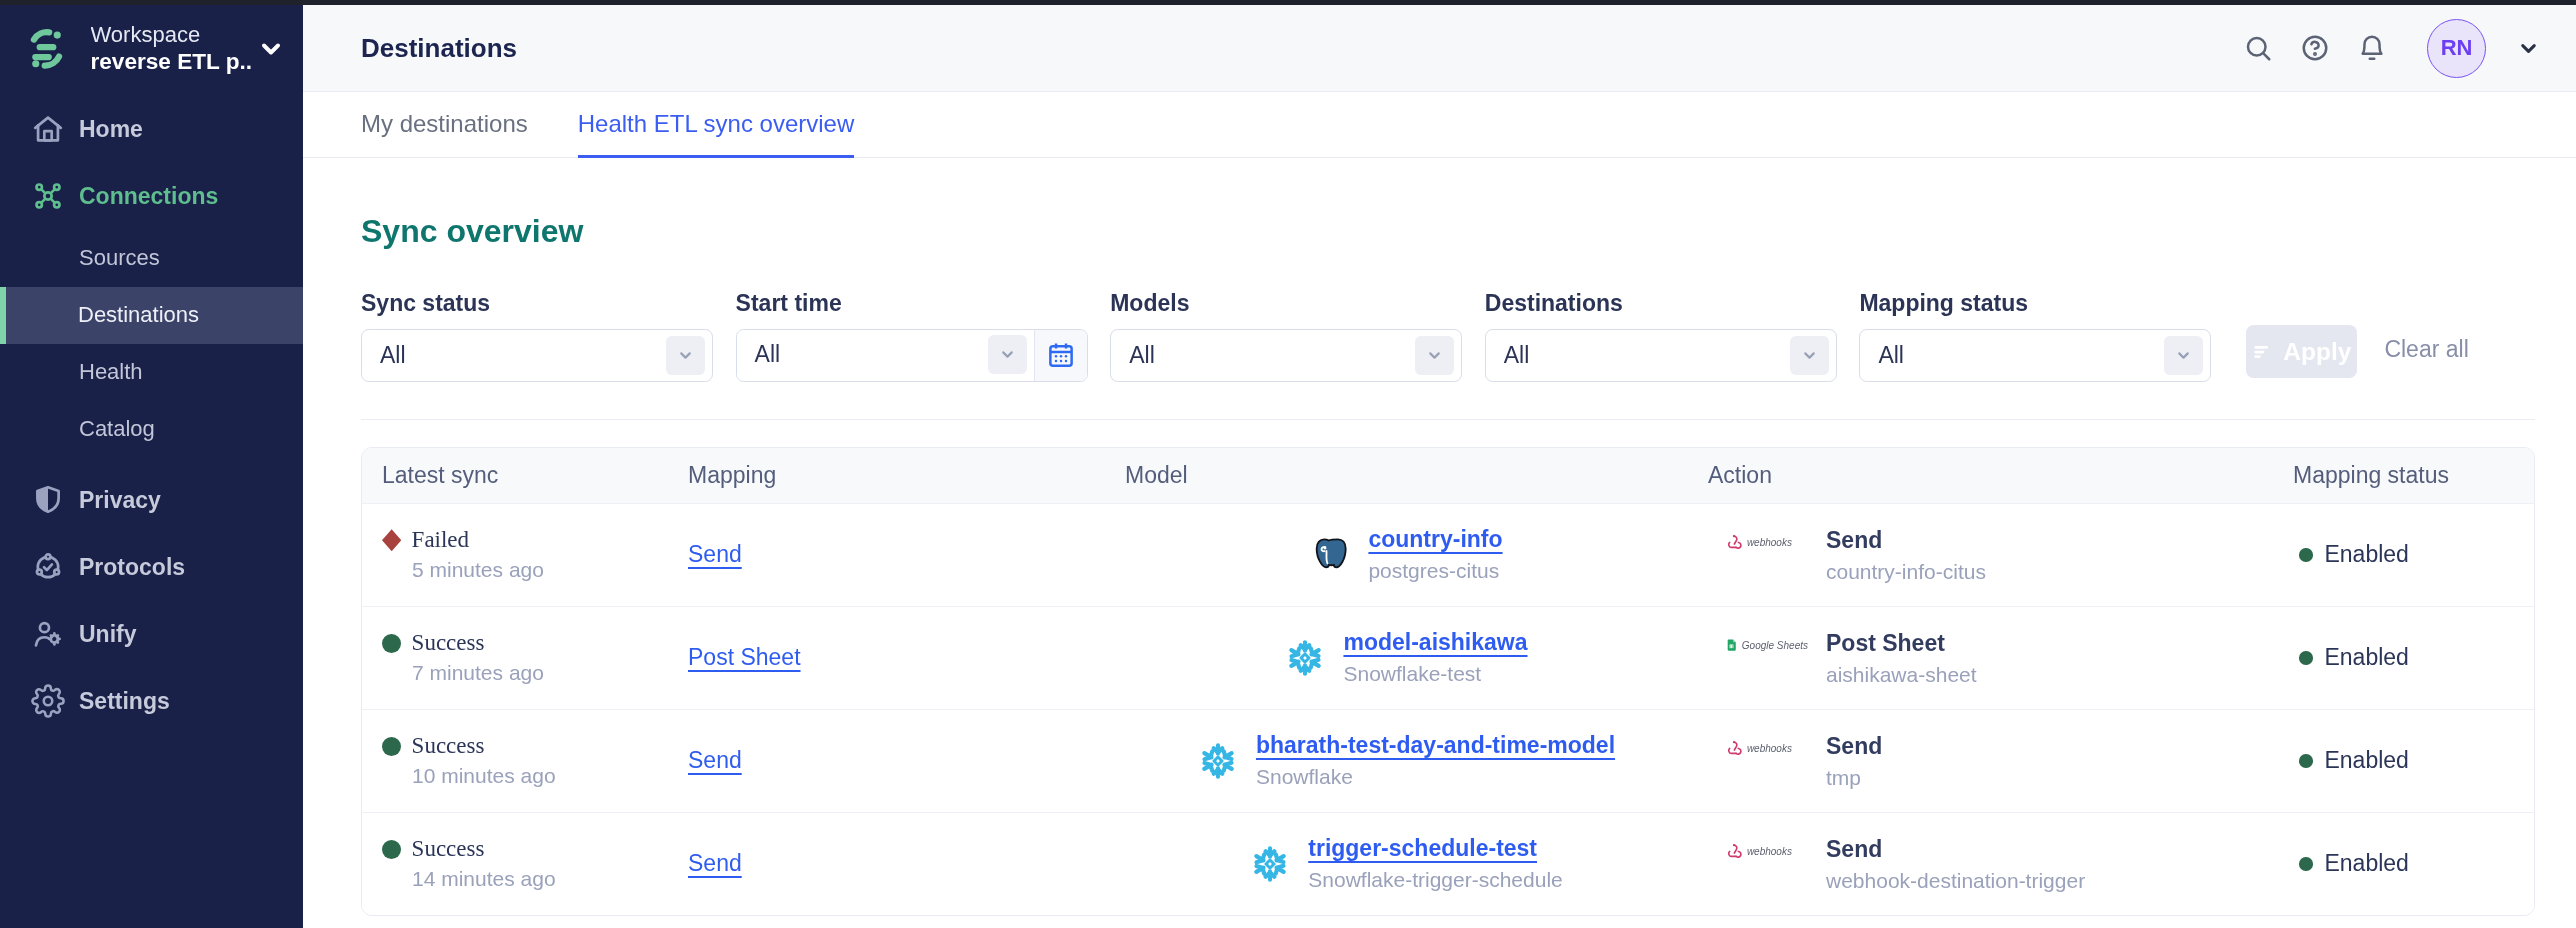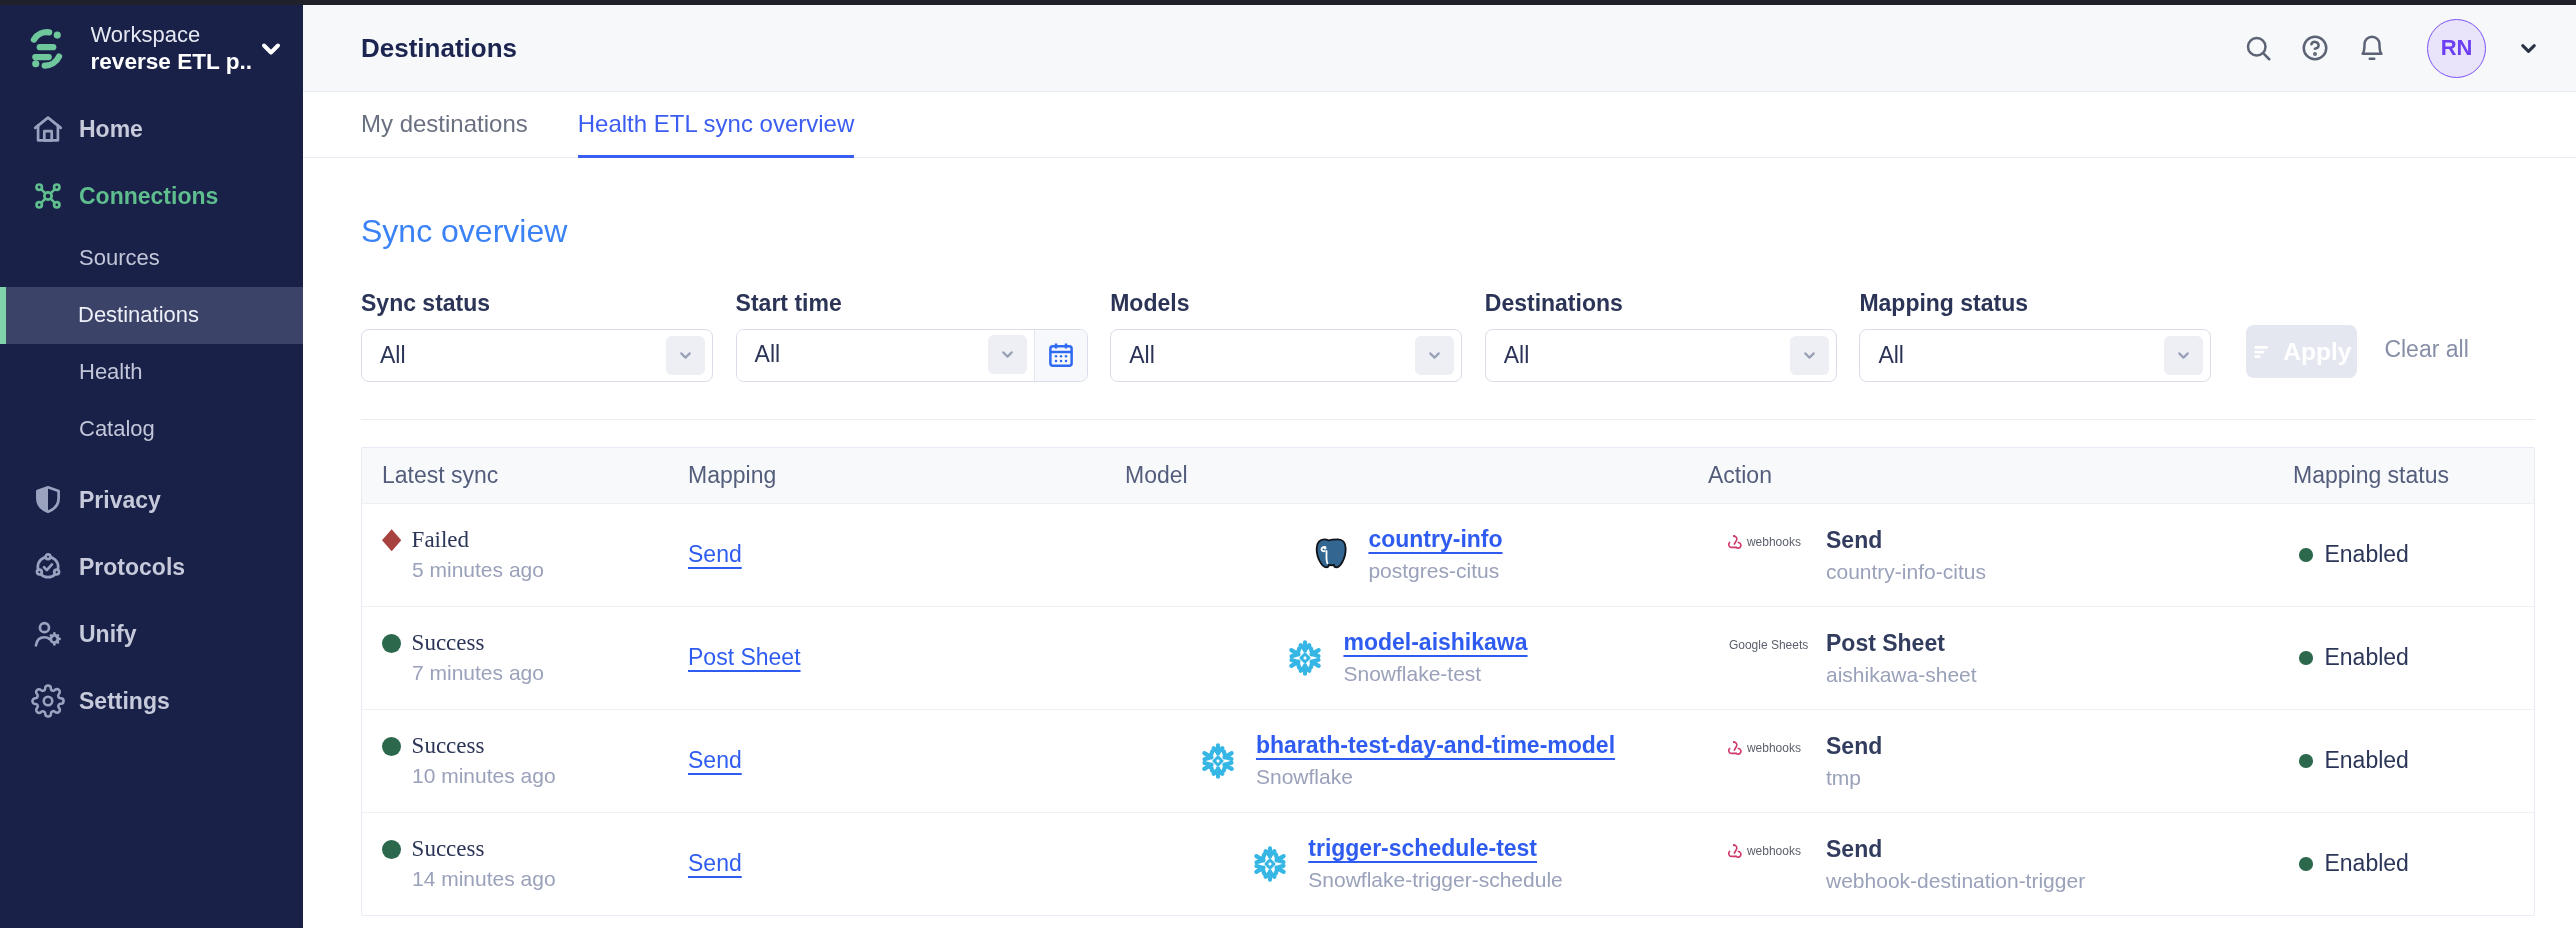--- a/index.html
+++ b/index.html
@@ -35,62 +35,62 @@
   .topbar-actions { margin-left:auto; display:flex; align-items:center; gap:27px; }
   .tb-icon { width:30px; height:30px; color:#5c6375; cursor:pointer; }
   .avatar { width:59px; height:59px; border-radius:50%; background:#eae4fb; border:1.9px solid #7a52f4; color:#6d3ff2; font-size:22px; font-weight:700; display:flex; align-items:center; justify-content:center; margin-left:13px; cursor:pointer; }
   .avatar-chevron { width:23px; height:23px; color:#2b3244; margin-left:3.9px; cursor:pointer; }
 
   .tabs { height:66px; border-bottom:1.3px solid #e8ebf3; display:flex; padding-left:58px; gap:50px; }
   .tab { display:flex; align-items:center; font-size:24px; color:#697080; cursor:pointer; border-bottom:3.2px solid transparent; margin-bottom:-1.3px; }
   .tab.active { color:#3b5df1; border-bottom-color:#3b5df1; font-weight:500; }
 
   .content { padding:0 41px 0 58px; }
-  h1.sync-heading { font-size:32px; font-weight:400; color:#3b82f6; margin-top:55px; }
+  h1.sync-heading { font-size:32px; font-weight:700; color:#0f766e; margin-top:55px; }
 
   .filters { display:flex; margin-top:40px; align-items:flex-start; }
   .filter-group { width:352px; margin-right:22.6px; }
   .filter-label { font-size:23px; font-weight:700; color:#2b3456; margin-bottom:11.6px; }
   .select { position:relative; height:53px; border:1.3px solid #d9dde9; border-radius:7.7px; background:#fff; display:flex; align-items:center; cursor:pointer; }
   .select-value { font-size:23px; color:#2b3456; padding-left:18px; flex:1; }
   .select-caret { width:39px; height:39px; background:#edeff5; border-radius:5.8px; margin-right:7px; display:flex; align-items:center; justify-content:center; }
   .select-caret svg { width:17px; height:17px; color:#98a0b6; }
   .combo { display:flex; height:53px; border:1.3px solid #d9dde9; border-radius:7.7px; overflow:hidden; background:#fff; }
   .combo .select { border:none; border-radius:0; flex:1; height:50px; }
   .calendar-addon { width:53px; border-left:1.3px solid #e3e6ee; background:#f7f8fb; display:flex; align-items:center; justify-content:center; cursor:pointer; }
   .calendar-addon svg { width:30px; height:30px; color:#2f6bf2; }
   .apply-btn { height:53px; width:111px; margin-left:35px; margin-top:35px; background:#e4e7f0; border:none; border-radius:7.7px; color:#ffffff; font-size:24.5px; font-weight:600; font-family:inherit; display:flex; align-items:center; justify-content:center; gap:9px; cursor:not-allowed; }
   .apply-btn svg { width:22px; height:22px; }
   .clear-all { margin-left:27px; margin-top:46px; font-size:23px; color:#878ea8; cursor:pointer; white-space:nowrap; }
 
   .filters-divider { border:none; border-top:1.3px solid #eaedf4; margin-top:37px; }
 
   
-  .table-card { margin-top:27px; border:1.3px solid #e8ebf3; border-radius:2px; overflow:hidden; }
+  .table-card { margin-top:27px; border:1.3px solid #e8ebf3; border-radius:11px; overflow:hidden; }
   .trow { display:grid; grid-template-columns:306px 437px 583px 585px 1fr; }
   .thead { background:#f8f9fb; height:55px; align-items:center; }
   .th { font-size:23px; color:#545e7c; padding-left:20px; }
   .tbody-row { height:103px; border-top:1.3px solid #eef0f6; background:#fff; }
   .cell { display:flex; flex-direction:column; justify-content:center; padding-left:20px; min-width:0; }
   .status-line { display:flex; align-items:center; gap:10.3px;font-family:Liberation Serif, serif; }
   .status-icon { width:19.3px; height:22px; flex:0 0 19.3px; }
   .status-icon.failed { background:#a8423e; clip-path:polygon(50% 0,100% 50%,50% 100%,0 50%); }
   .status-icon.success { background:#2c684c; border-radius:50%; height:19.3px; margin:1.3px 0; }
   .status-text { font-size:23px; color:#2b3557; }
   .time-text { font-size:21px; color:#9aa1ba; margin-top:5.2px; margin-left:30px; }
   a.blue-link { font-size:23px; color:#2f5cf0; text-decoration:underline; text-underline-offset:4.5px; cursor:pointer; }
   .model-cell { flex-direction:row; align-items:center; gap:18px; }
   .model-icon { width:40px; height:40px; flex:0 0 40px; }
   .model-texts { display:flex; flex-direction:column; min-width:0; }
   a.model-link { font-size:23px; font-weight:700; color:#2f5cf0; text-decoration:underline; text-underline-offset:4.5px; cursor:pointer; white-space:nowrap; }
   .sub-text { font-size:21px; color:#9aa1ba; margin-top:6.4px; white-space:nowrap; }
   .action-cell { flex-direction:row; align-items:flex-start; padding-top:23px; justify-content:flex-start; }
   .brand-badge { width:83px; margin-left:17px; display:flex; align-items:center; gap:3.9px; margin-top:6.4px; flex:0 0 83px; }
   .brand-badge svg.mini { width:18px; height:18px; }
-  .brand-label { font-size:12px; color:#5a5f6c; white-space:nowrap; }
+  .brand-label { font-size:10px; color:#5a5f6c; white-space:nowrap;font-style:italic; }
   .action-texts { display:flex; flex-direction:column; margin-left:18px; }
   .action-title { font-size:23px; font-weight:700; color:#323c5e; }
   .mapstatus-line { display:flex; align-items:center; gap:11.6px; padding-left:6.4px; }
   .dot-enabled { width:13.5px; height:13.5px; border-radius:50%; background:#2c684c; }
   .mapstatus-text { font-size:23px; color:#2b3557; }
 </style>
 </head>
 <body>
 
 <div class="top-strip"></div>

